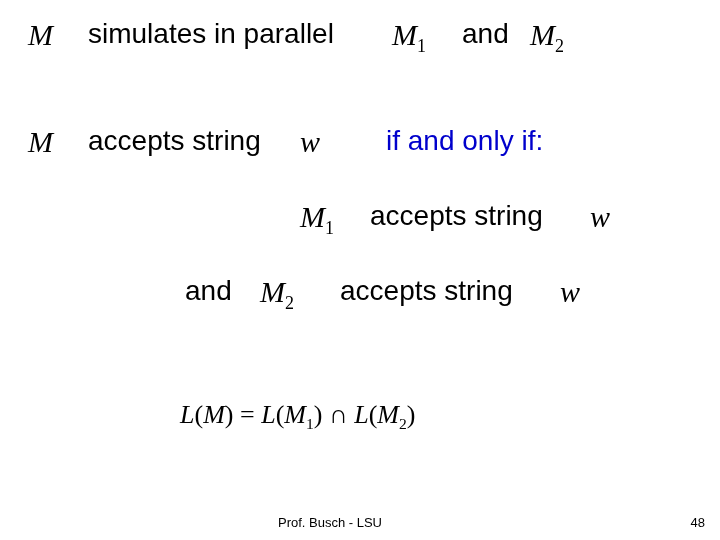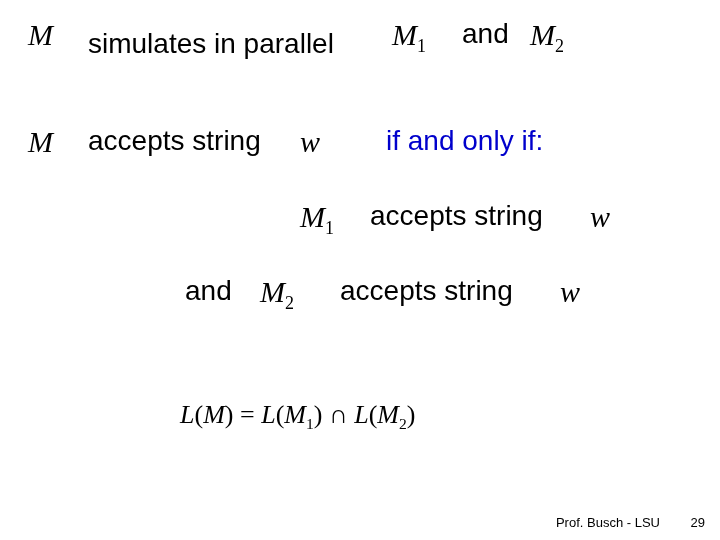--- a/index.html
+++ b/index.html
@@ -36,41 +36,41 @@
   }
   .sub {
     font-size: 60%;
     vertical-align: sub;
     font-style: normal;
   }
   .footer {
     position: absolute;
     bottom: 10px;
     width: 660px;
-    text-align: right;
+    text-align: center;
     font-family: Arial, sans-serif;
     font-size: 13px;
     color: #000;
   }
   .pagenum {
     position: absolute;
     bottom: 10px;
     right: 15px;
     font-family: Arial, sans-serif;
     font-size: 13px;
     color: #000;
   }
 </style>
 </head>
 <body>
 
 <div class="slide">
 
   <span class="text math" style="left:28px; top:18px;">M</span>
-  <span class="text" style="left:88px; top:18px;margin-top:10px;">simulates in parallel</span>
+  <span class="text" style="left:88px; top:18px;">simulates in parallel</span>
   <span class="text math" style="left:392px; top:18px;"><span>M</span><span class="sub">1</span></span>
   <span class="text" style="left:462px; top:18px;">and</span>
   <span class="text math" style="left:530px; top:18px;"><span>M</span><span class="sub">2</span></span>
 
   <span class="text math" style="left:28px; top:125px;">M</span>
   <span class="text" style="left:88px; top:125px;">accepts string</span>
   <span class="text math" style="left:300px; top:125px;">w</span>
   <span class="text blue" style="left:370px; top:125px;margin-left:16px;">if and only if:</span>
 
   <span class="text math" style="left:300px; top:200px;"><span>M</span><span class="sub">1</span></span>
@@ -80,14 +80,14 @@
   <span class="text" style="left:185px; top:275px;">and</span>
   <span class="text math" style="left:260px; top:275px;"><span>M</span><span class="sub">2</span></span>
   <span class="text" style="left:340px; top:275px;">accepts string</span>
   <span class="text math" style="left:560px; top:275px;">w</span>
 
   <div class="text mathblock" style="left:180px; top:400px;">
     <span>L</span><span style="font-style:normal">(</span><span>M</span><span style="font-style:normal">)</span><span style="font-style:normal"> = </span><span>L</span><span style="font-style:normal">(</span><span>M</span><span class="sub">1</span><span style="font-style:normal">)</span><span style="font-style:normal"> ∩ </span><span>L</span><span style="font-style:normal">(</span><span>M</span><span class="sub">2</span><span style="font-style:normal">)</span>
   </div>
 
   <div class="footer">Prof. Busch - LSU</div>
-  <div class="pagenum">29</div>
+  <div class="pagenum">48</div>
 </div>
 
 </body></html>

